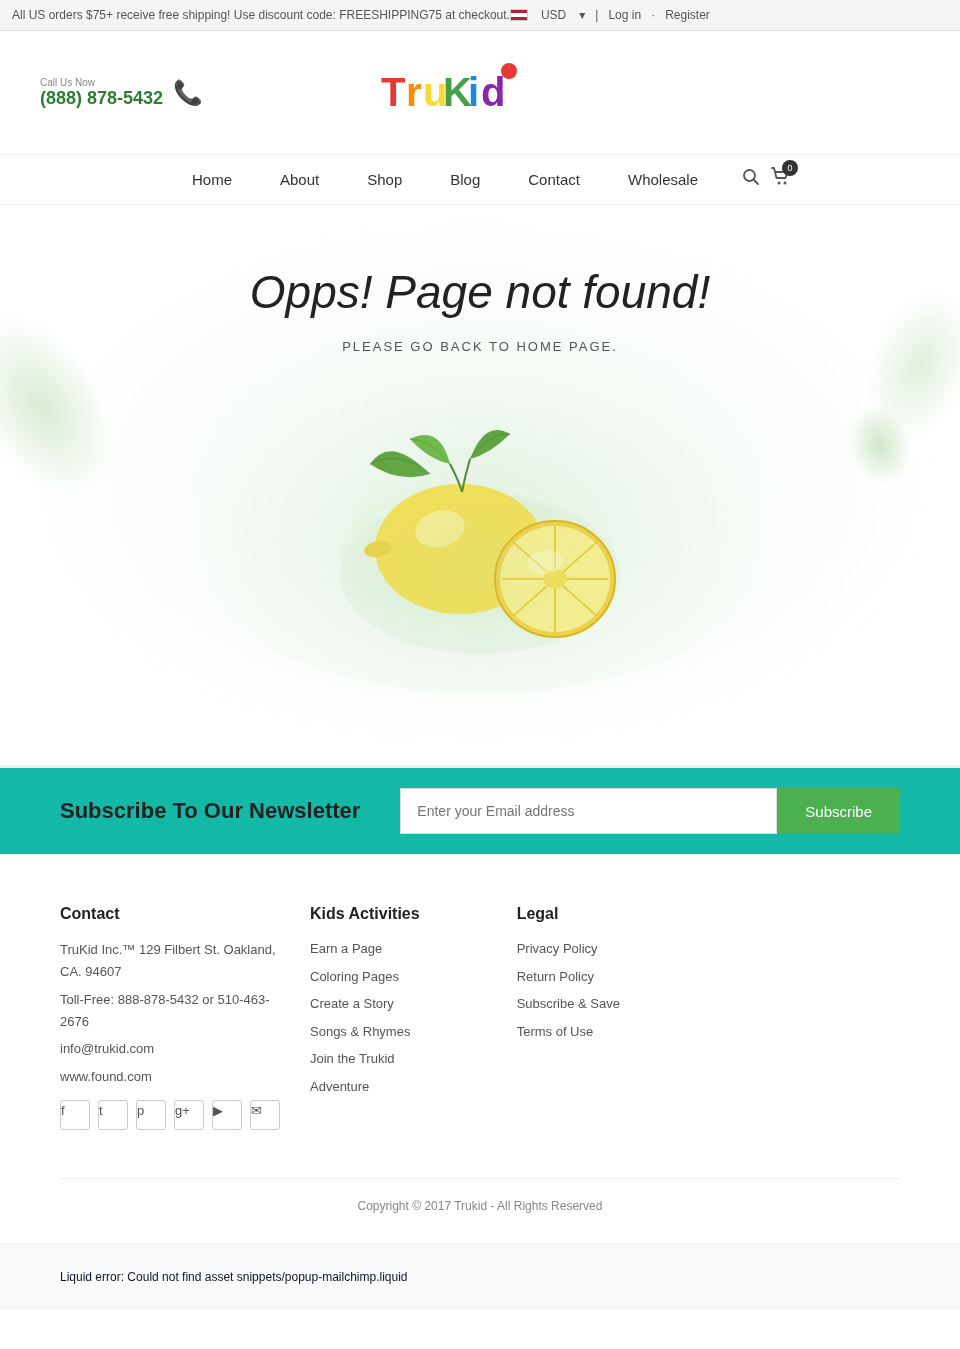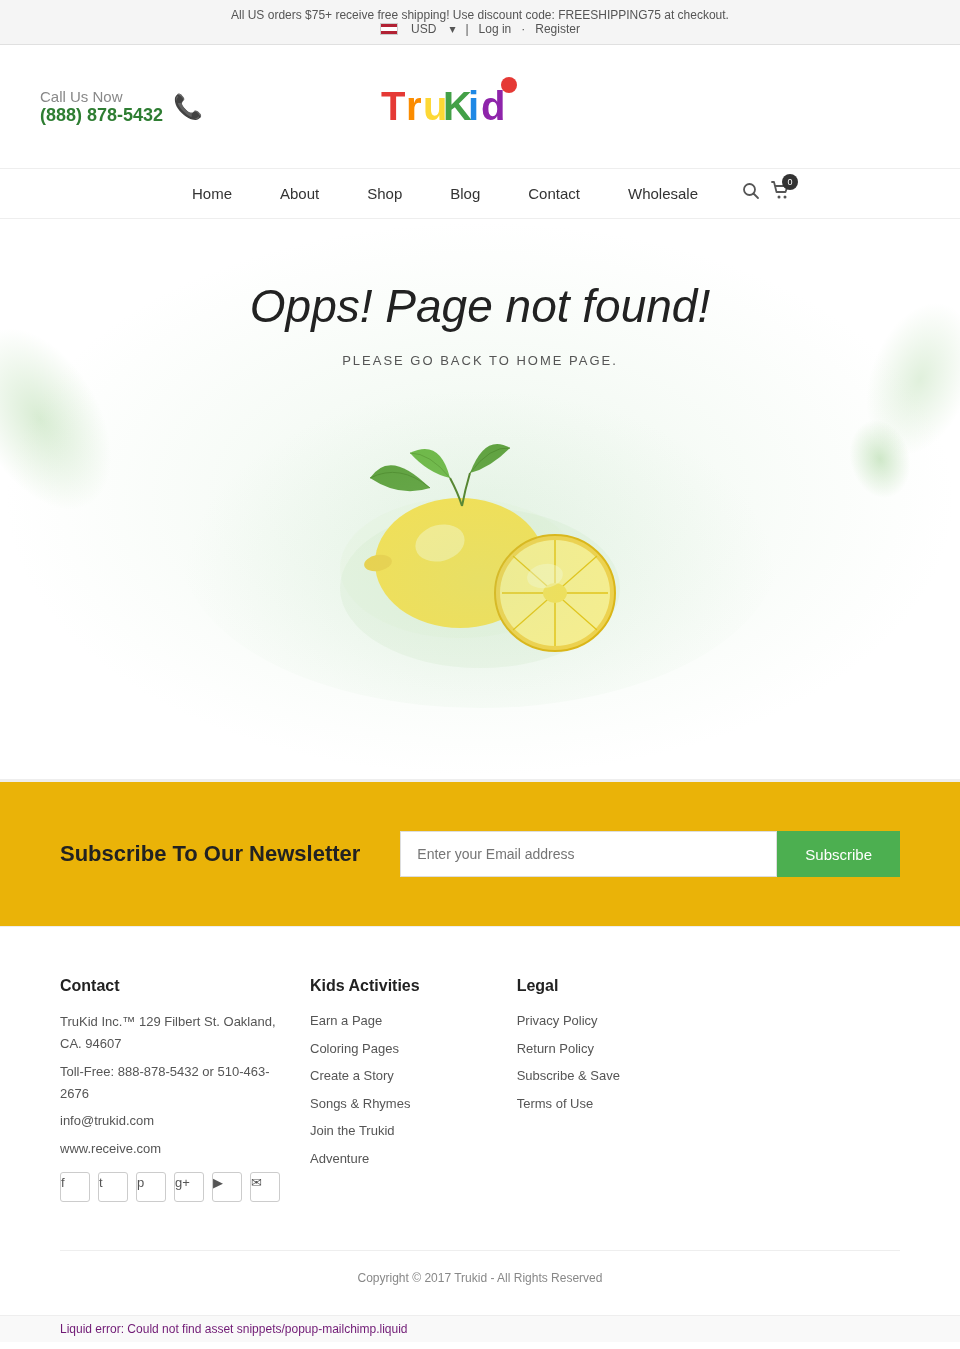--- a/index.html
+++ b/index.html
@@ -8,36 +8,35 @@
     
     .top-bar {
       background: #f5f5f5;
       padding: 8px 12px;
       display: flex;
       justify-content: flex-start;
       align-items: center;
       font-size: 12px;
       color: #555;
       border-bottom: 1px solid #e0e0e0;
-      flex-direction: column;
     }
     .top-bar-right { display: flex; align-items: center; gap: 10px; }
     .top-bar-right a { text-decoration: none; color: #555; }
     .currency-selector { display: flex; align-items: center; gap: 13px; cursor: pointer; }
     .flag-icon { width: 18px; height: 12px; background: linear-gradient(to bottom, #b22234 33%, #fff 33%, #fff 66%, #b22234 66%); display: inline-block; border: 1px solid #ccc; font-size: 10px; }
 
     
     .header {
       padding: 20px 40px;
       display: flex;
       align-items: center;
       justify-content: space-between;
     }
     .header-contact { display: flex; align-items: center; gap: 10px; }
-    .header-contact .call-label { font-size: 15px; color: #888; }
+    .header-contact .call-label { font-size: 10px; color: #888; }
     .header-contact .phone { font-size: 18px; font-weight: bold; color: #2e7d32; }
     .phone-icon { font-size: 24px; color: #2e7d32; }
     .logo-area { text-align: center; }
 
     
     .nav {
       border-top: 1px solid #eee;
       border-bottom: 1px solid #eee;
       padding: 0 40px;
       display: flex;
@@ -150,23 +149,23 @@
     .lemon-watercolor-bg {
       position: absolute;
       inset: 0;
       background: radial-gradient(ellipse at 50% 60%, rgba(180,220,180,0.25) 0%, transparent 70%);
       border-radius: 50%;
     }
     .lemon-svg { width: 340px; height: 280px; }
 
     
     .newsletter-section {
-      background: #eab308;
+      background: #14b8a6;
       border-top: 3px solid #eee;
-      padding: 49px 60px;
+      padding: 20px 60px;
       display: flex;
       align-items: center;
       gap: 40px;
     }
     .newsletter-title {
       font-size: 22px;
       font-weight: bold;
       color: #222;
       min-width: 220px;
     }
@@ -239,22 +238,22 @@
 
     .footer-bottom {
       border-top: 1px solid #eee;
       padding-top: 20px;
       text-align: center;
       font-size: 12px;
       color: #888;
     }
     .liquid-error {
       font-size: 12px;
-      color: #701a75;
-      padding: 6px 60px;
+      color: #0f172a;
+      padding: 26px 60px;
       background: #f9f9f9;
       border-top: 1px solid #eee;
     }
   </style>
 </head>
 <body>
 
 <div class="top-bar">
   <span>All US orders $75+ receive free shipping! Use discount code: FREESHIPPING75 at checkout.</span>
   <div class="top-bar-right">
@@ -394,21 +393,21 @@
   <div class="footer-columns">
 
     <div class="footer-col">
       <div class="footer-col-title">Contact</div>
       <p>TruKid Inc.™ 129 Filbert St. Oakland, CA. 94607</p>
       <p>Toll-Free: 888-878-5432 or 510-463-2676</p>
       <p>
           <a href="mailto:info@trukid.com">info@trukid.com</a>
         </p>
       <p>
-          <a href="#">www.receive.com</a>
+          <a href="#">www.found.com</a>
         </p>
       <div class="social-icons">
         <a href="#" class="social-icon">f</a>
         <a href="#" class="social-icon">t</a>
         <a href="#" class="social-icon">p</a>
         <a href="#" class="social-icon">g+</a>
         <a href="#" class="social-icon">▶</a>
         <a href="#" class="social-icon">✉</a>
       </div>
     </div>

